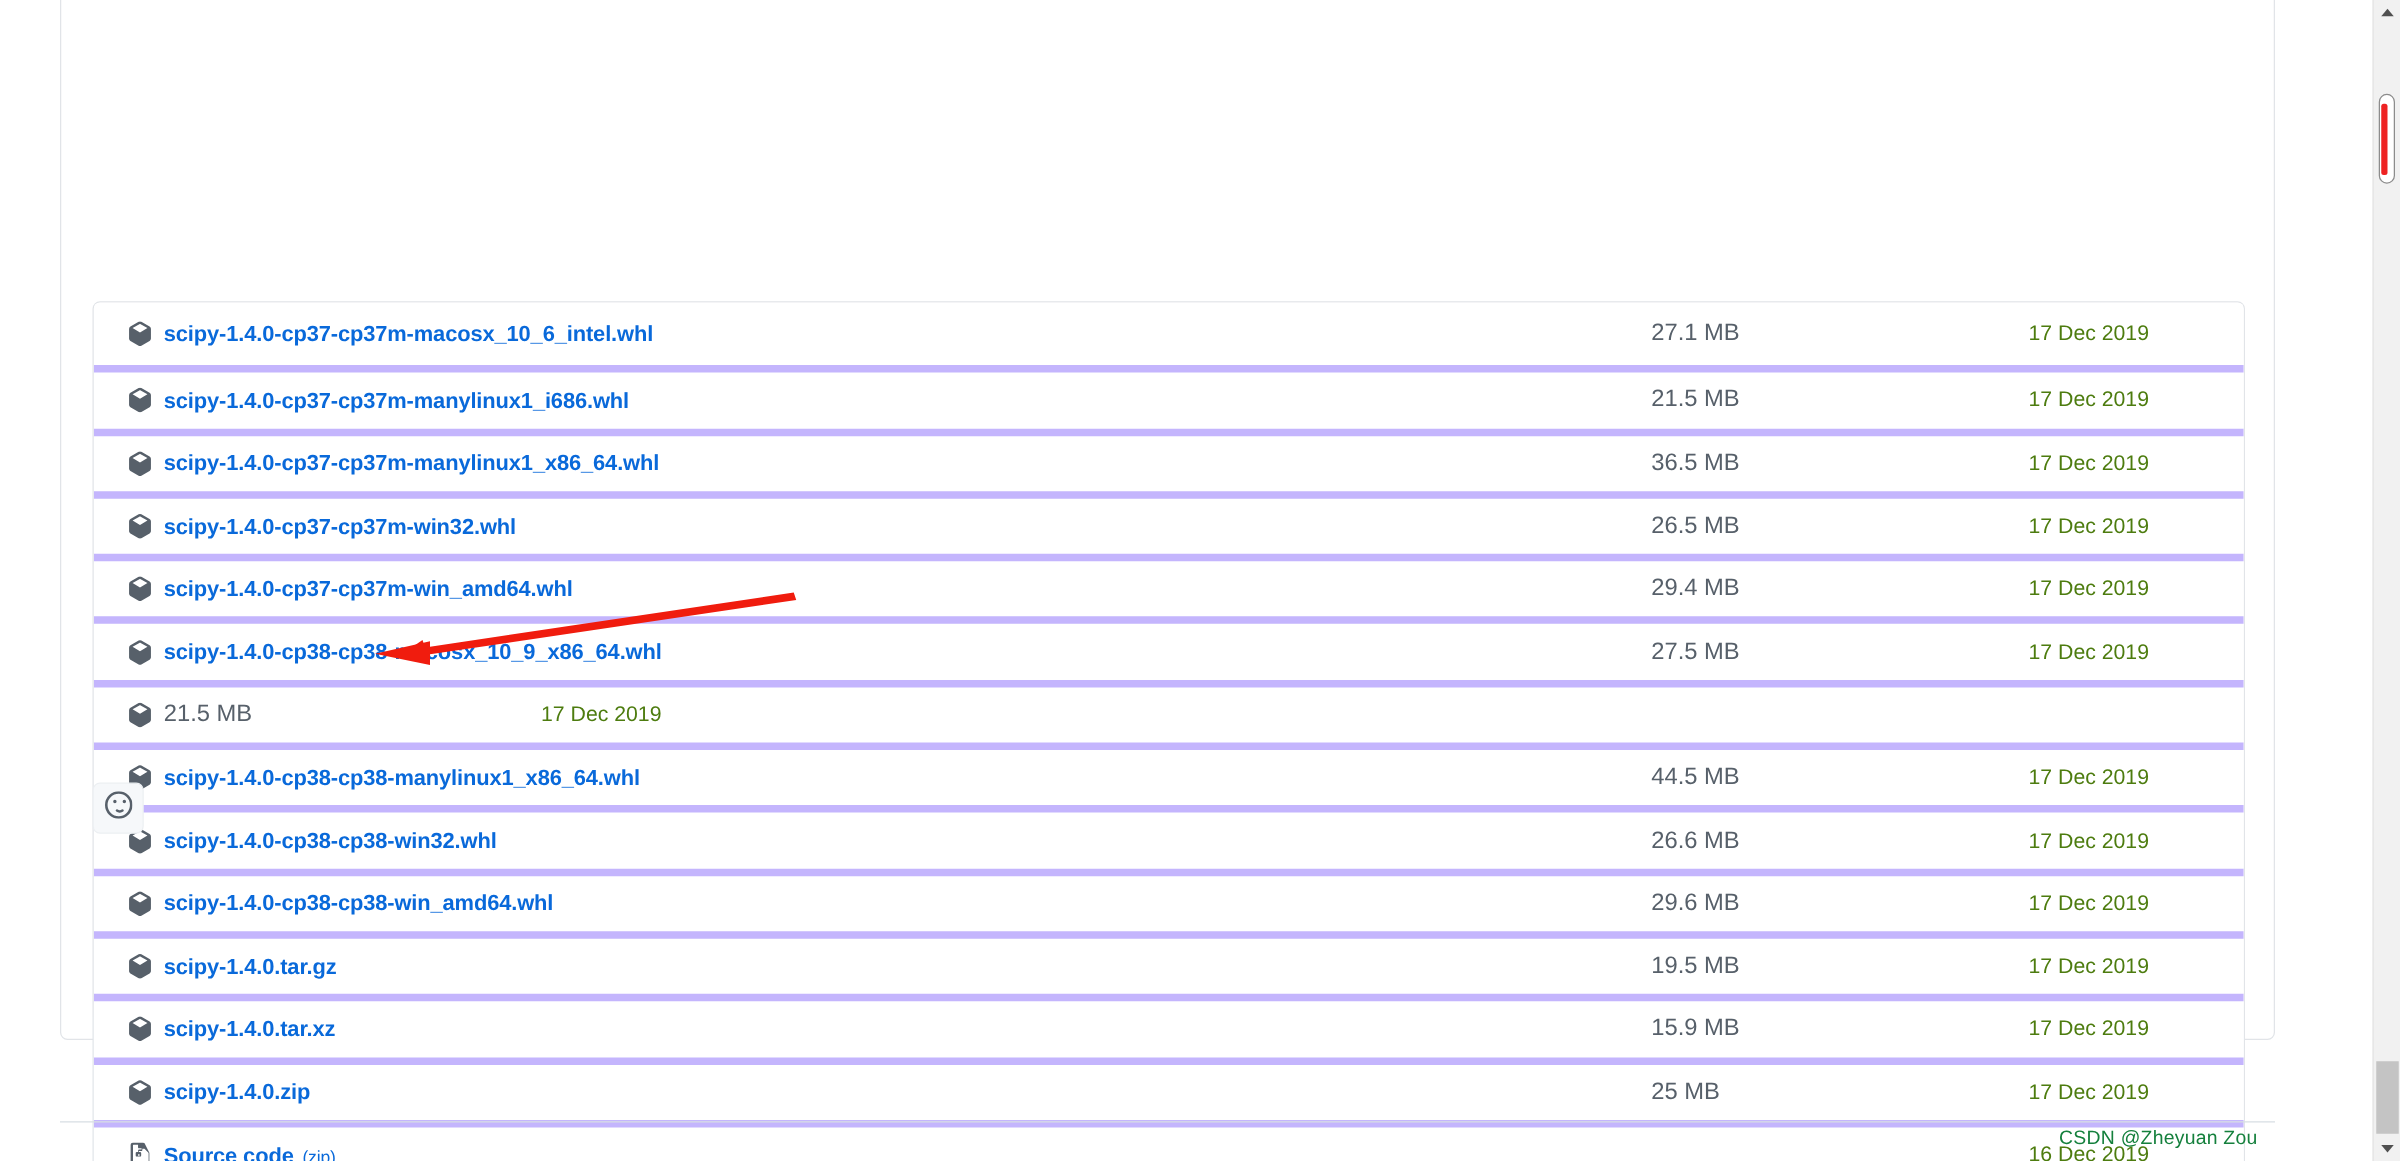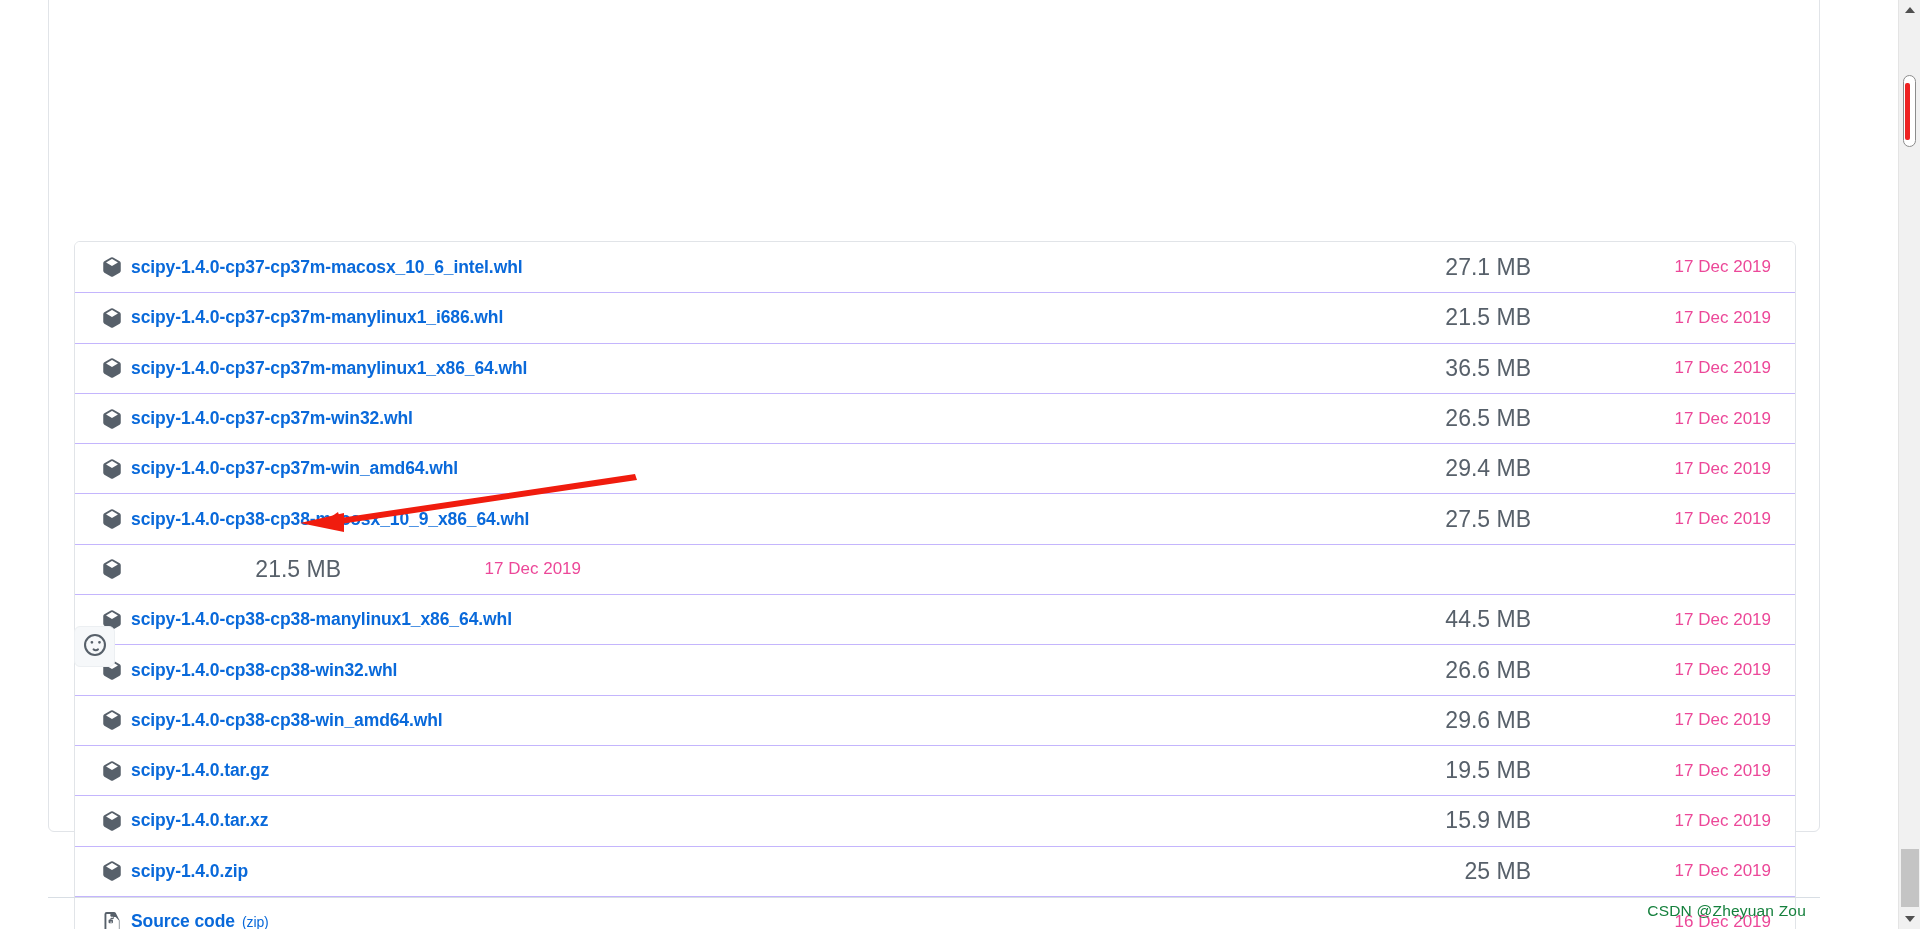--- a/index.html
+++ b/index.html
@@ -51,21 +51,21 @@
     border-radius: 6px;
     background: #ffffff;
     overflow: hidden;
   }
 
   .asset-row {
     display: flex;
     align-items: center;
     height: 50.3px;
     box-sizing: border-box;
-    border-top: 1px solid #c4b5fd;
+    border-top: 6px solid #c4b5fd;
     padding: 0 24px 0 26px;
     background: #ffffff;
   }
   .asset-row:first-child { border-top: none; }
 
   .asset-icon {
     flex: 0 0 auto;
     width: 22px;
     height: 22px;
     margin-right: 8px;
@@ -89,32 +89,32 @@
   .asset-name .suffix {
     font-weight: 400;
     color: #0969da;
     margin-left: 7px;
     font-size: 14px;
   }
 
   .asset-size {
     flex: 0 0 auto;
     width: 250px;
-    text-align: right;
-    font-size: 23px;
+    text-align: left;
+    font-size: 19px;
     color: #57606a;
     padding-right: 40px;
     box-sizing: border-box;
   }
   .asset-date {
     flex: 0 0 auto;
     width: 200px;
-    text-align: right;
+    text-align: center;
     font-size: 17px;
-    color: #ec4899;
+    color: #4d7c0f;
   }
 
   
   .reactions {
     position: absolute;
     left: 25px;
     top: 1025px;
   }
   .reaction-btn {
     width: 41px;

